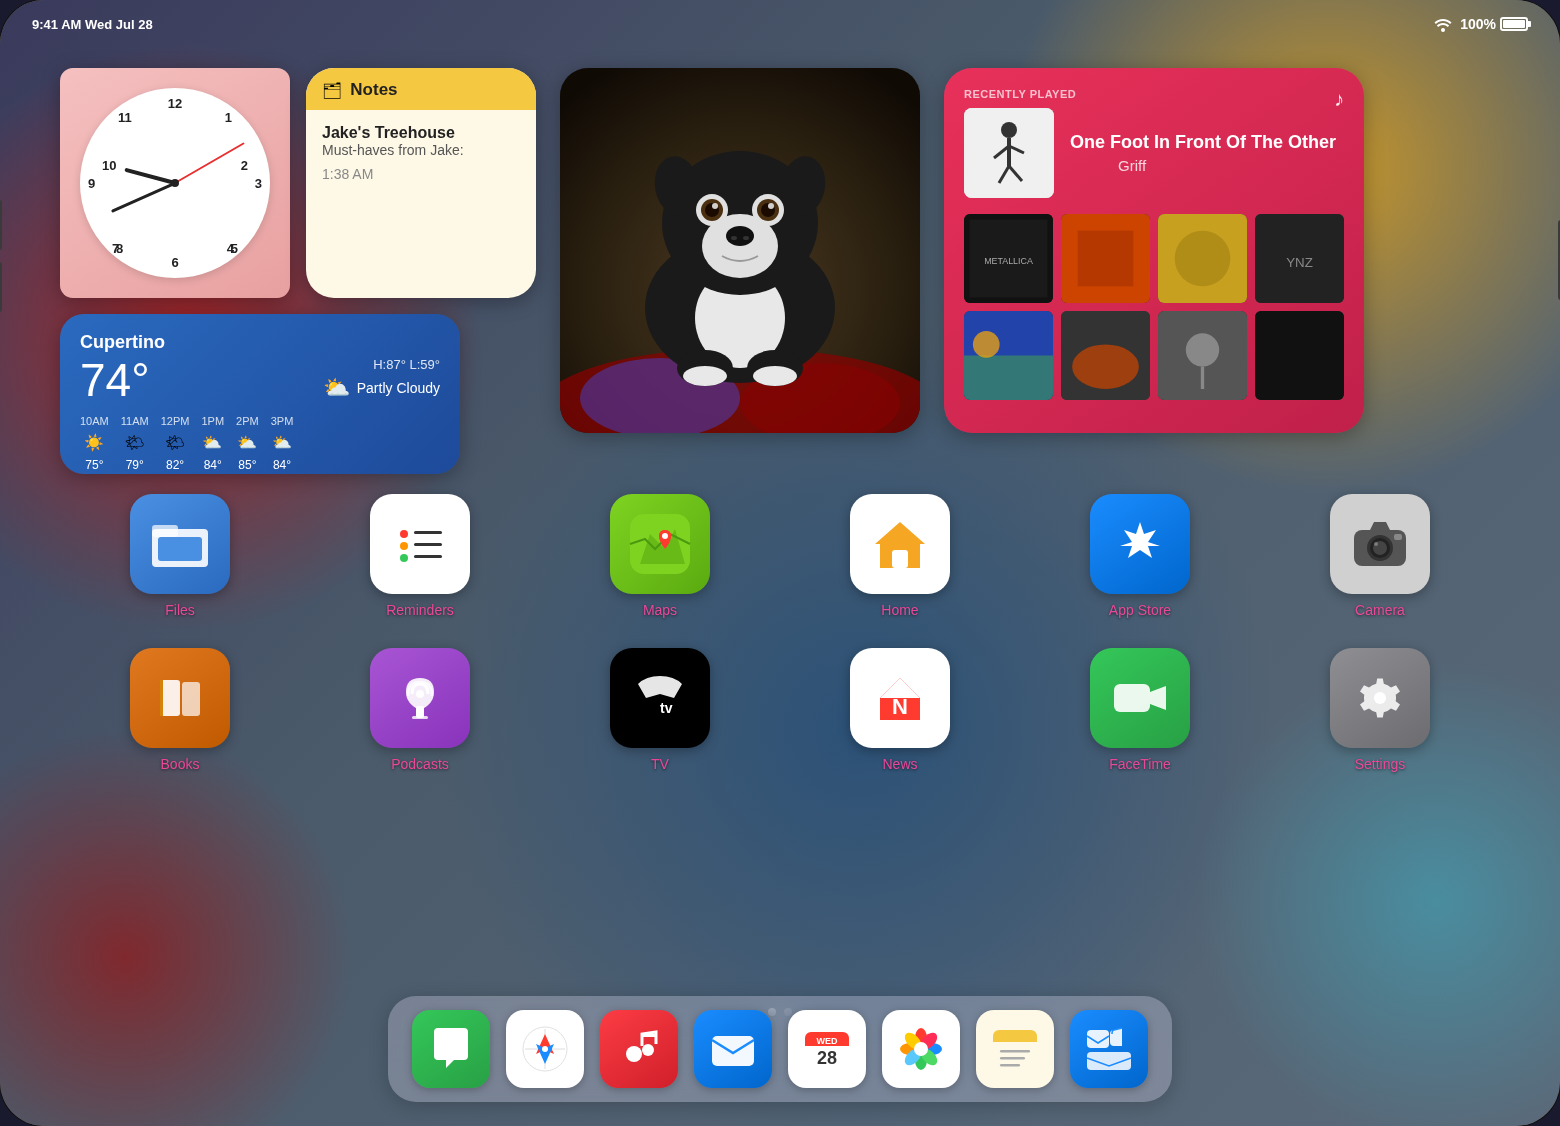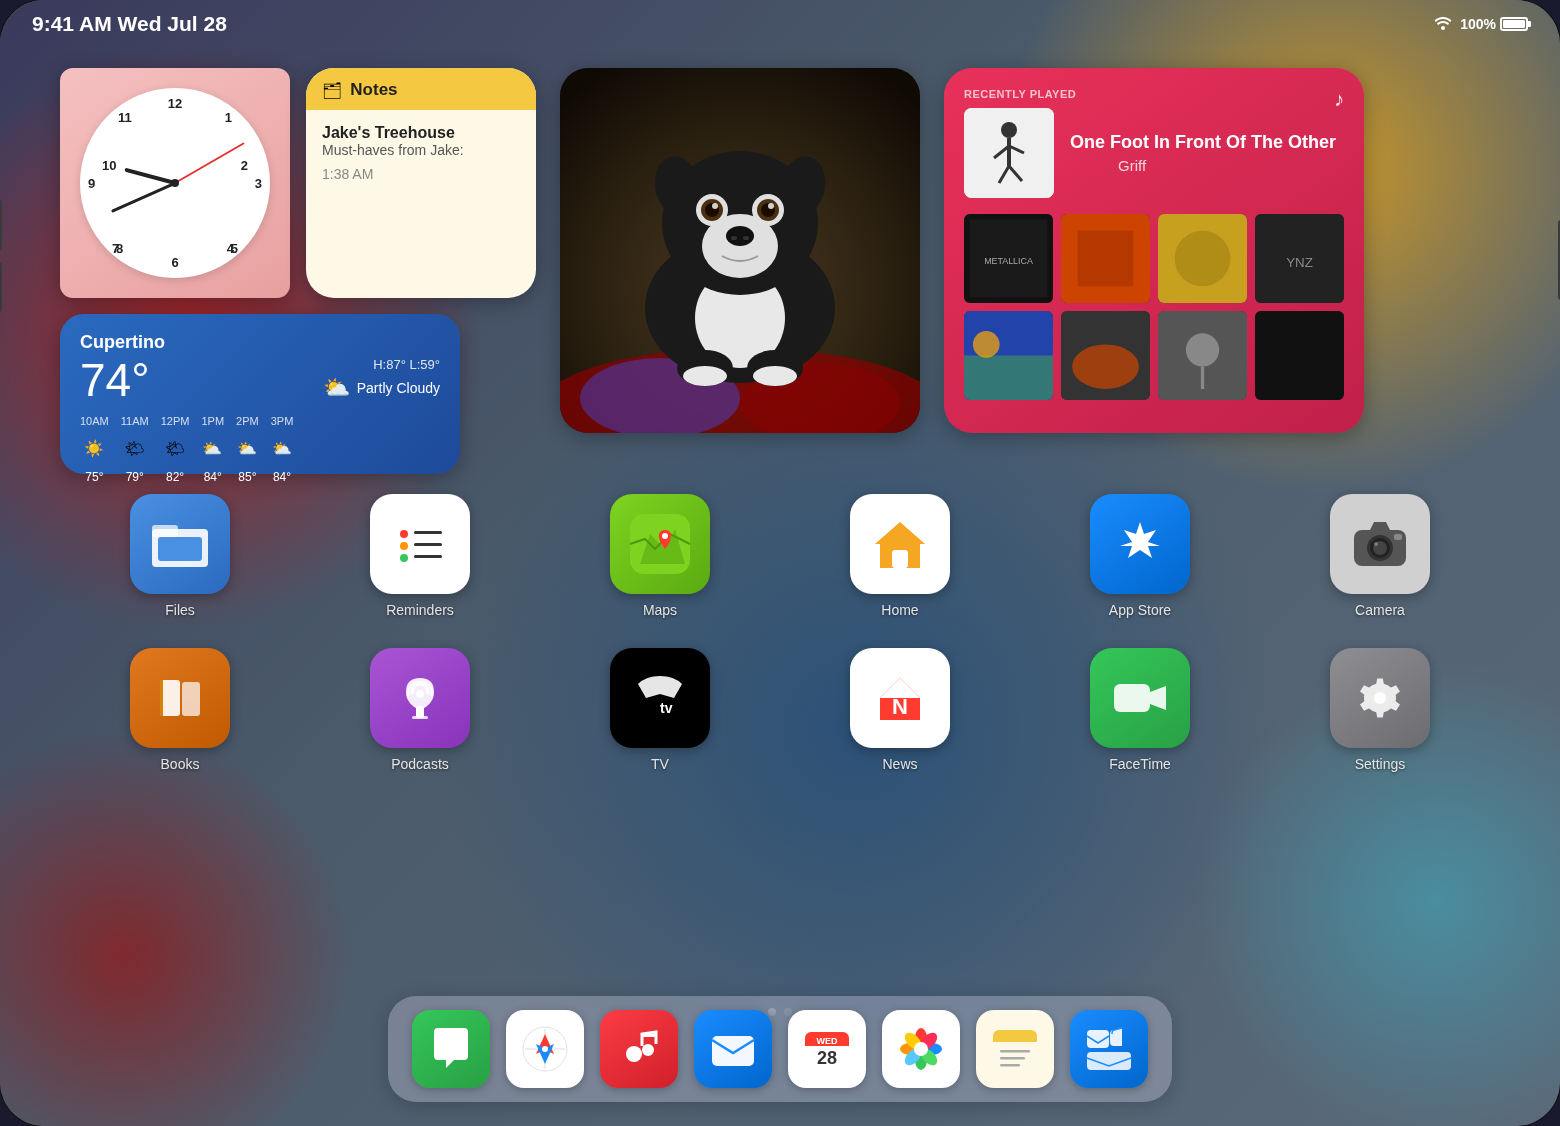--- a/index.html
+++ b/index.html
@@ -46,27 +46,27 @@
       left: 0;
       right: 0;
       height: 48px;
       display: flex;
       align-items: center;
       justify-content: space-between;
       padding: 0 32px;
       z-index: 100;
     }
     .status-time {
-      font-size: 21px;
+      font-size: 13px;
       font-weight: 600;
       color: white;
     }
     .status-right {
       display: flex;
-      align-items: flex-start;
+      align-items: flex-end;
       gap: 8px;
     }
     .wifi-icon {
       width: 18px;
       height: 14px;
     }
     .battery-container {
       display: flex;
       align-items: center;
       gap: 4px;
@@ -265,21 +265,21 @@
     }
     .weather-hourly {
       display: flex;
       gap: 12px;
       margin-top: 12px;
     }
     .weather-hour {
       display: flex;
       flex-direction: column;
       align-items: center;
-      gap: 12px;
+      gap: 6px;
     }
     .weather-hour-time {
       font-size: 11px;
       color: rgba(255,255,255,0.8);
     }
     .weather-hour-icon {
       font-size: 16px;
     }
     .weather-hour-temp {
       font-size: 12px;
@@ -376,21 +376,21 @@
       display: flex;
       align-items: center;
       justify-content: center;
       font-size: 50px;
       box-shadow: 0 3px 12px rgba(0,0,0,0.3);
       position: relative;
       overflow: hidden;
     }
     .app-label {
       font-size: 14px;
-      color: #e5e5e5;
+      color: #ec4899;
       text-align: center;
       font-weight: 400;
       text-shadow: 0 1px 3px rgba(0,0,0,0.6);
     }
 
     
     .page-dots {
       position: absolute;
       bottom: 110px;
       left: 50%;

